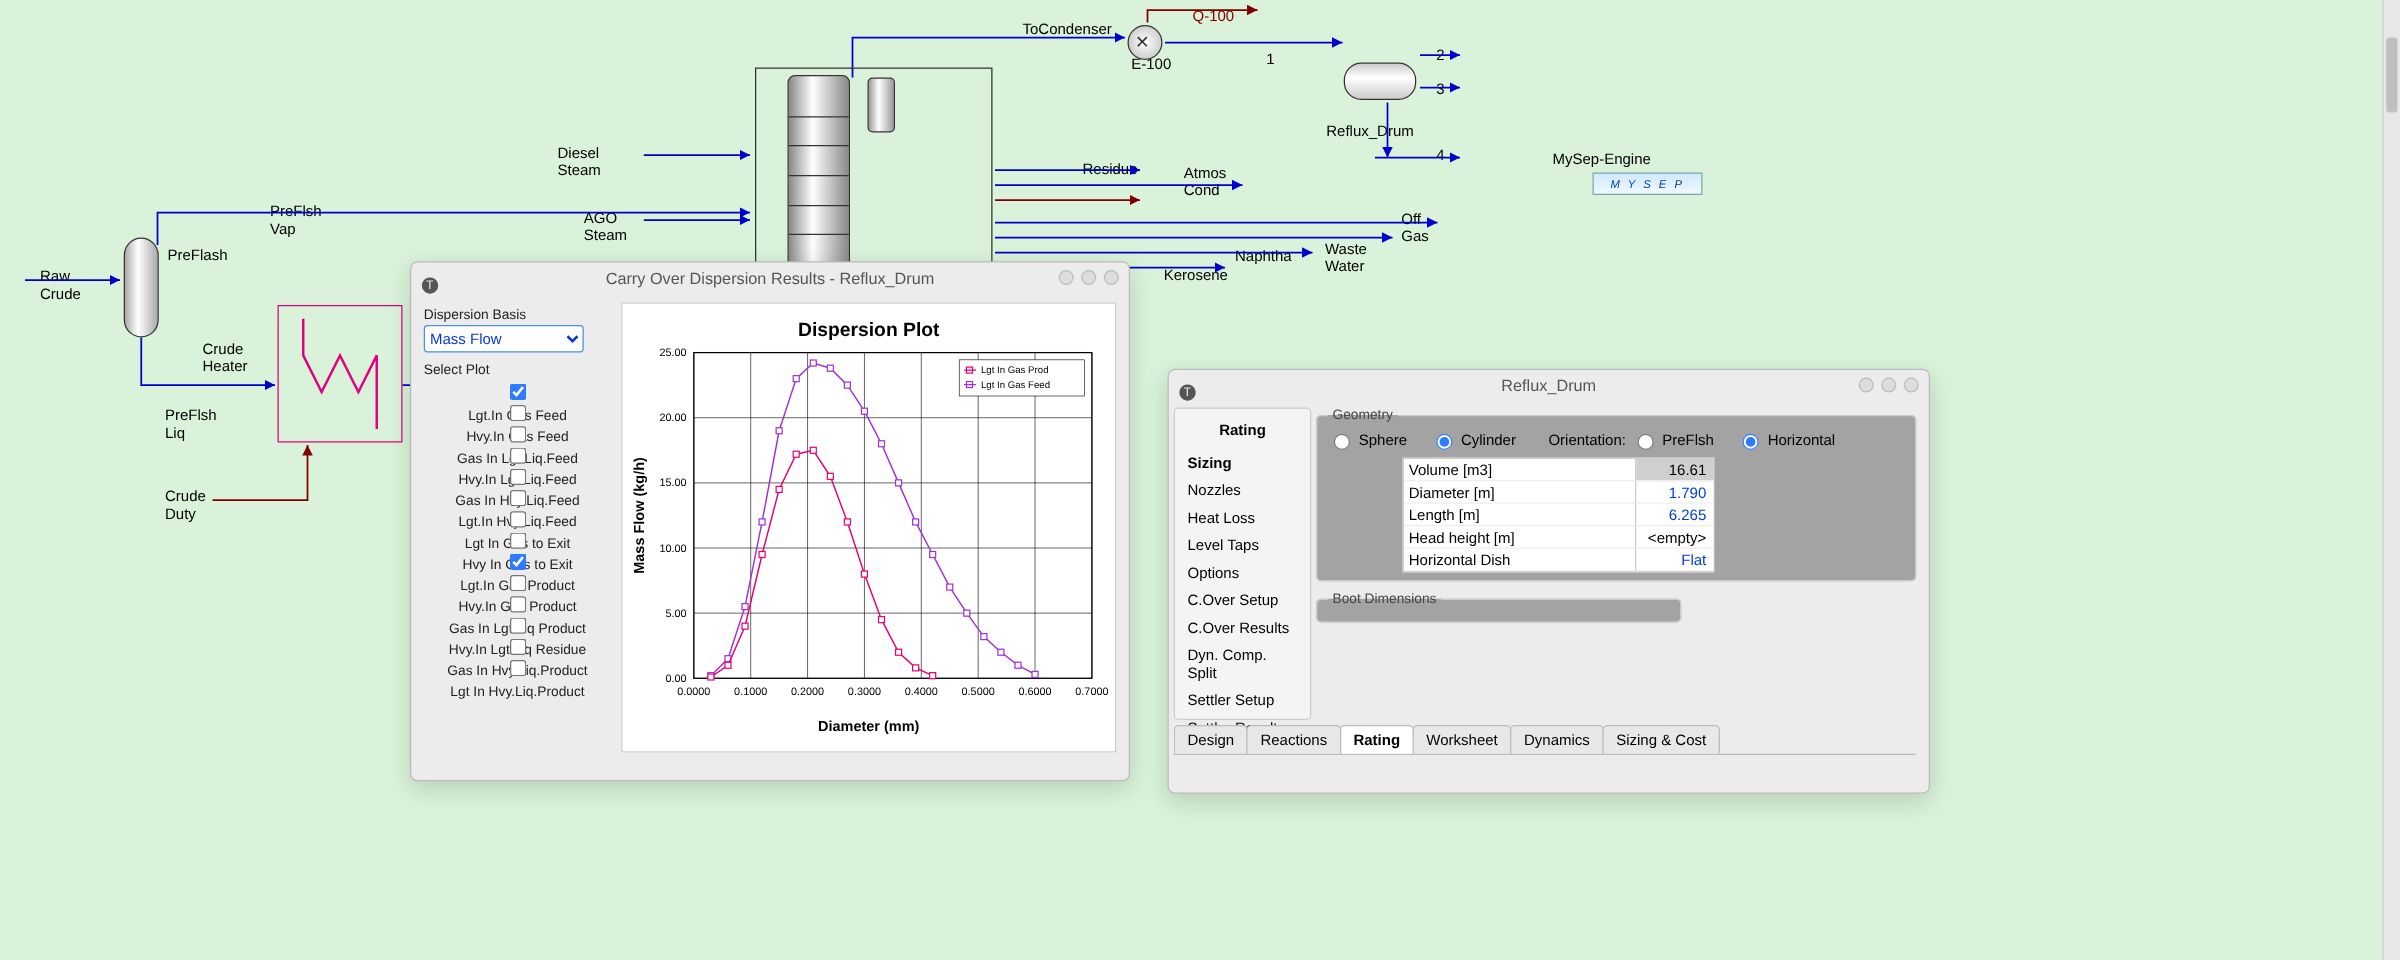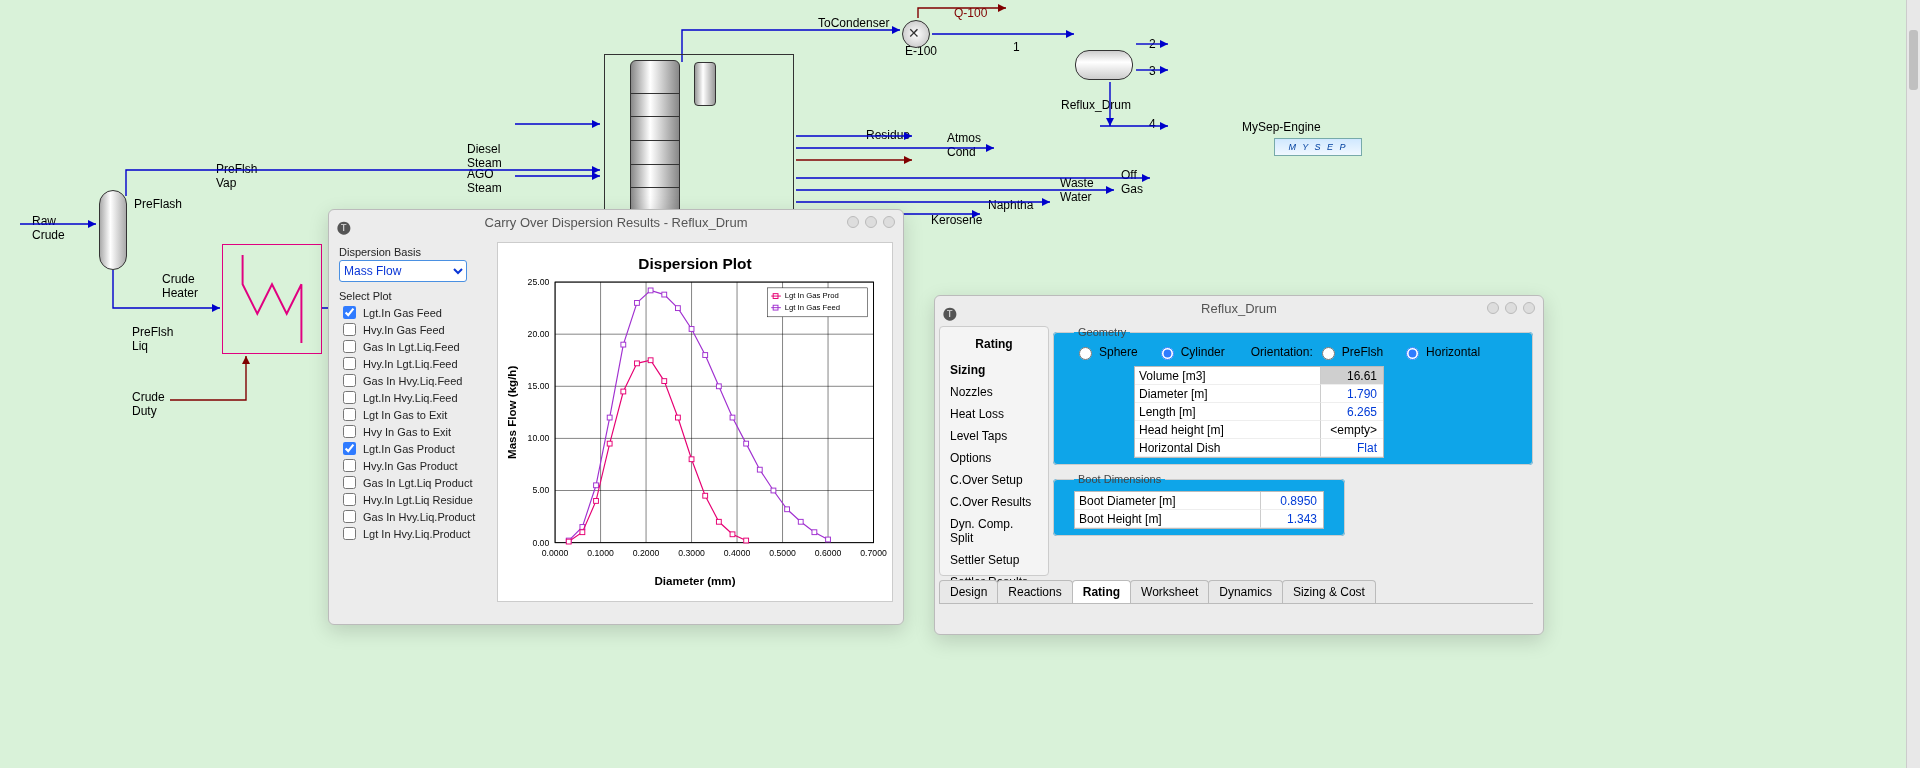--- a/index.html
+++ b/index.html
@@ -3,25 +3,25 @@
 <meta charset="utf-8">
 <style>
   * { box-sizing: border-box; font-family: -apple-system, Arial, sans-serif; }
   body { margin:0; padding:0; width:1920px; height:768px; background:#d9f2d9; overflow:hidden; position:relative; font-size:12px; }
   .canvas { position:absolute; inset:0; }
   .lbl { position:absolute; font-size:12px; color:#000; }
 
   
   .s1{left:32px;top:214px;} .s2{left:216px;top:162px;} .s3{left:132px;top:325px;}
   .s4{left:132px;top:390px;} .s5{left:162px;top:272px;} .s6{left:134px;top:197px;}
-  .s7{left:467px;top:115px;margin-top:27px;} .s8{left:467px;top:167px;}
+  .s7{left:446px;top:115px;} .s8{left:467px;top:167px;}
   .s9{left:818px;top:16px;} .s10{left:905px;top:44px;} .s11{left:954px;top:6px;} .s12{left:1013px;top:40px;}
   .s13{left:1061px;top:98px;} .s14{left:1242px;top:120px;}
   .s15{left:866px;top:128px;} .s16{left:947px;top:131px;}
-  .s17{left:931px;top:213px;} .s18{left:988px;top:198px;} .s19{left:1060px;top:176px;} .s20{left:1121px;top:168px;}
+  .s17{left:931px;top:213px;} .s18{left:988px;top:198px;} .s19{left:1060px;top:192px;} .s20{left:1121px;top:168px;}
   .s21{left:1149px;top:37px;} .s22{left:1149px;top:64px;} .s23{left:1149px;top:117px;}
 
   
   .preflash { position:absolute; left:99px; top:190px; width:28px; height:80px; background:linear-gradient(90deg,#aaa,#fff 40%,#aaa); border:1px solid #333; border-radius:14px; }
   .heater { position:absolute; left:222px; top:244px; width:100px; height:110px; border:1px solid #e00080; }
   .heater svg { width:100%; height:100%; }
   .column { position:absolute; left:630px; top:60px; width:50px; height:160px; background:linear-gradient(90deg,#888,#fff 40%,#888); border:1px solid #333; border-radius:6px; }
   .column .tray { position:absolute; left:0; right:0; height:1px; background:#333; }
   .smalldrum { position:absolute; left:694px; top:62px; width:22px; height:44px; background:linear-gradient(90deg,#999,#fff 40%,#999); border:1px solid #333; border-radius:4px;}
   .cooler { position:absolute; left:902px; top:20px; width:28px; height:28px; border:1px solid #333; border-radius:50%; background:radial-gradient(#fff,#bbb);}
@@ -36,35 +36,35 @@
   .dlg .titlebar .ticon { position:absolute; left:8px; top:4px; width:14px; height:14px;}
   .dlg .lights { position:absolute; right:8px; top:6px; display:flex; gap:6px; }
   .dlg .lights span { width:12px; height:12px; border-radius:50%; background:#ddd; border:1px solid #bbb; display:inline-block;}
 
   
   #dlg1 { left:328px; top:209px; width:576px; height:416px; }
   #dlg1 .body { display:flex; padding:6px 10px; gap:8px; }
   #dlg1 .side { width:150px; }
   #dlg1 .grouplbl { font-size:11px; color:#222; margin:4px 0 2px; }
   #dlg1 select { width:128px; height:22px; background:#fff; border:1px solid #4a90e2; color:#0a36d6; border-radius:3px; font-size:12px;}
-  #dlg1 .optrow { display:flex; align-items:center; gap:4px; font-size:11px; height:17px; color:#222;}
+  #dlg1 .optrow { display:flex; align-items:center; gap:4px; font-size:11px; height:17px; color:#222;flex-direction:column;}
   #dlg1 input[type=checkbox]{ width:13px; height:13px; accent-color:#2f7bff;}
   #dlg1 .plot { flex:1; background:#fff; border:1px solid #ccc; padding:4px; position:relative; height:360px;}
   #dlg1 svg { width:100%; height:100%; }
 
   
   #dlg2 { left:934px; top:295px; width:610px; height:340px; }
   #dlg2 .body { padding:4px 10px 0 4px; }
   #dlg2 .cols { display:flex; gap:4px; height:250px;}
   #dlg2 .nav { width:110px; border:1px solid #ccc; border-radius:4px; background:#f4f4f4; padding:6px 0;}
   #dlg2 .nav .hdr { font-weight:bold; text-align:center; padding:4px 0 8px;}
   #dlg2 .nav .item { padding:4px 10px; cursor:pointer; font-size:12px;}
   #dlg2 .nav .item.sel { font-weight:bold;}
   #dlg2 .main { flex:1; position:relative;}
-  #dlg2 fieldset { border:1px solid #ccc; border-radius:4px; margin:0 0 8px 0; padding:6px 20px; background:#0ea5e9;}
+  #dlg2 fieldset { border:1px solid #ccc; border-radius:4px; margin:0 0 8px 0; padding:6px 8px; background:#a3a3a3;}
   #dlg2 legend { font-size:11px; color:#444; padding:0 4px;}
   #dlg2 .radio { display:inline-flex; align-items:center; gap:4px; margin-right:14px; font-size:12px;}
   #dlg2 input[type=radio]{accent-color:#2f7bff;}
   #dlg2 .grid { border:1px solid #bbb; background:#fff; font-size:12px;}
   #dlg2 .grid .row { display:flex; height:18px; line-height:18px;}
   #dlg2 .grid .row .k { flex:1; padding:0 4px; border-right:1px solid #ccc; border-bottom:1px solid #eee;}
   #dlg2 .grid .row .v { width:62px; text-align:right; padding:0 6px; color:#003bd6; border-bottom:1px solid #eee;}
   #dlg2 .grid .row .v.black{color:#000;}
   #dlg2 .grid .row .v.hl{background:#cfcfcf; color:#000;}
   #dlg2 .btn { display:inline-block; background:#fff; border:1px solid #bbb; border-radius:4px; padding:3px 14px; font-size:12px; cursor:pointer;}
@@ -401,30 +401,20 @@
                 <div class="v black">&lt;empty&gt;</div>
               </div>
               <div class="row">
                 <div class="k">Horizontal Dish</div>
                 <div class="v ">Flat</div>
               </div>
             </div>
         </fieldset>
         <fieldset style="width:292px">
           <legend>Boot Dimensions</legend>
-          <div class="grid" id="bootgrid">
-              <div class="row">
-                <div class="k">Boot Diameter [m]</div>
-                <div class="v">0.8950</div>
-              </div>
-              <div class="row">
-                <div class="k">Boot Height [m]</div>
-                <div class="v">1.343</div>
-              </div>
-            </div>
         </fieldset>
       </div>
     </div>
     <div class="tabbar" id="tabbar">
         <div class="tab">Design</div>
         <div class="tab">Reactions</div>
         <div class="tab sel">Rating</div>
         <div class="tab">Worksheet</div>
         <div class="tab">Dynamics</div>
         <div class="tab">Sizing &amp; Cost</div>

